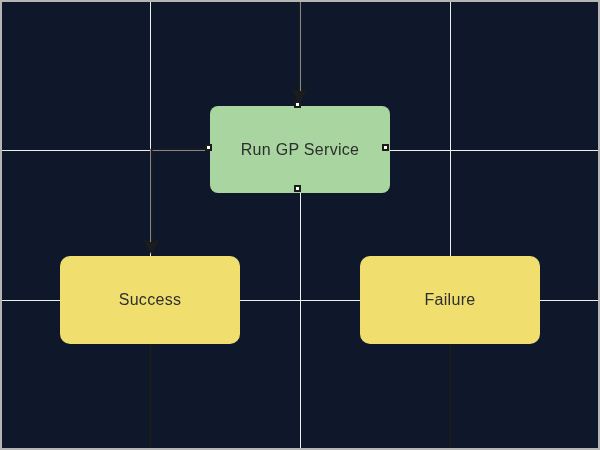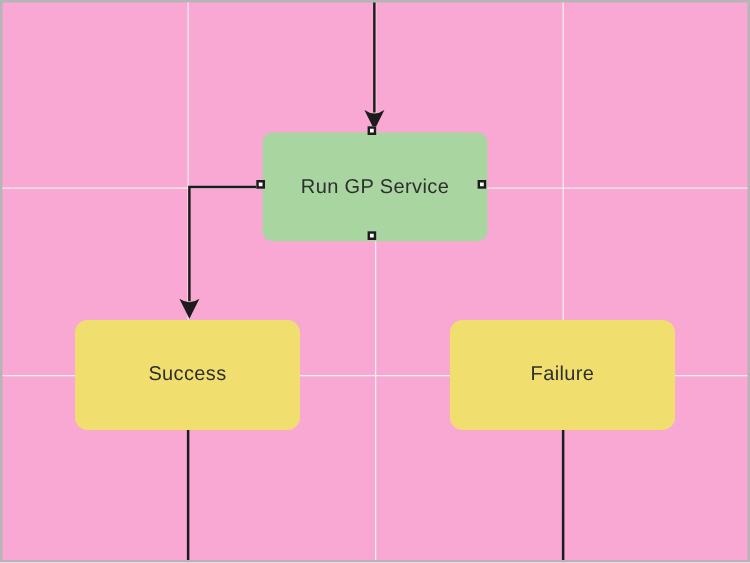--- a/index.html
+++ b/index.html
@@ -67,21 +67,21 @@
     cursor: crosshair;
   }
   .handle-top    { left: 294px; top: 101px; }
   .handle-bottom { left: 294px; top: 185px; }
   .handle-left   { left: 205px; top: 144px; }
   .handle-right  { left: 382px; top: 144px; }
 </style>
 </head>
 <body>
 
-<div class="canvas" style="background-color: #f9a8d4; padding-left: 34px;">
+<div class="canvas" style="background-color: #0f172a; padding-left: 34px;">
 
   <div class="grid-v gx150" style="background-color: rgb(239, 239, 239);"></div>
   <div class="grid-v gx300" style="background-color: rgb(239, 239, 239);"></div>
   <div class="grid-v gx450" style="background-color: rgb(239, 239, 239);"></div>
   <div class="grid-h gy150" style="background-color: rgb(239, 239, 239);"></div>
   <div class="grid-h gy300" style="background-color: rgb(239, 239, 239);"></div>
 
   <svg class="connector-layer" viewBox="0 0 600 450" xmlns="http://www.w3.org/2000/svg">
 
     <path d="M299.5,0 L299.5,90" style="stroke: rgb(28, 28, 28);"></path>

